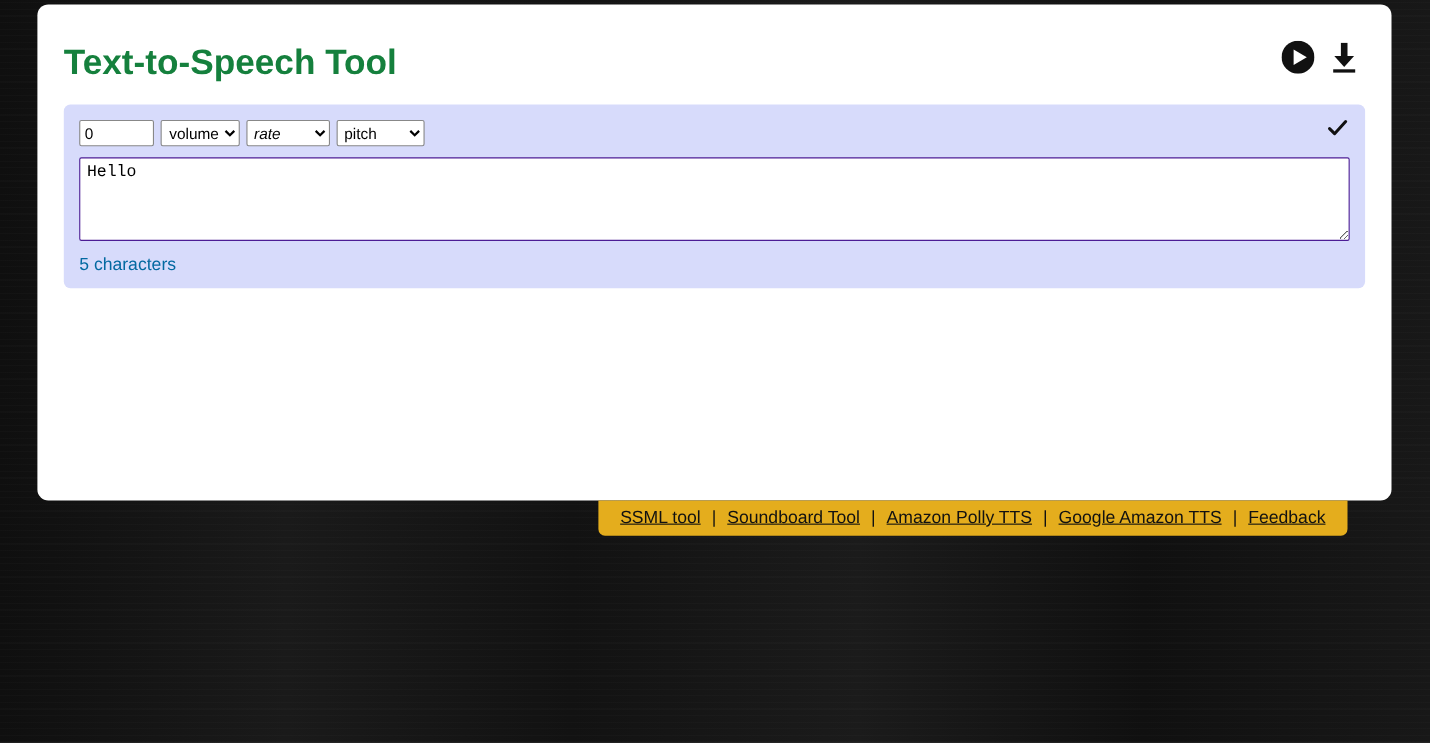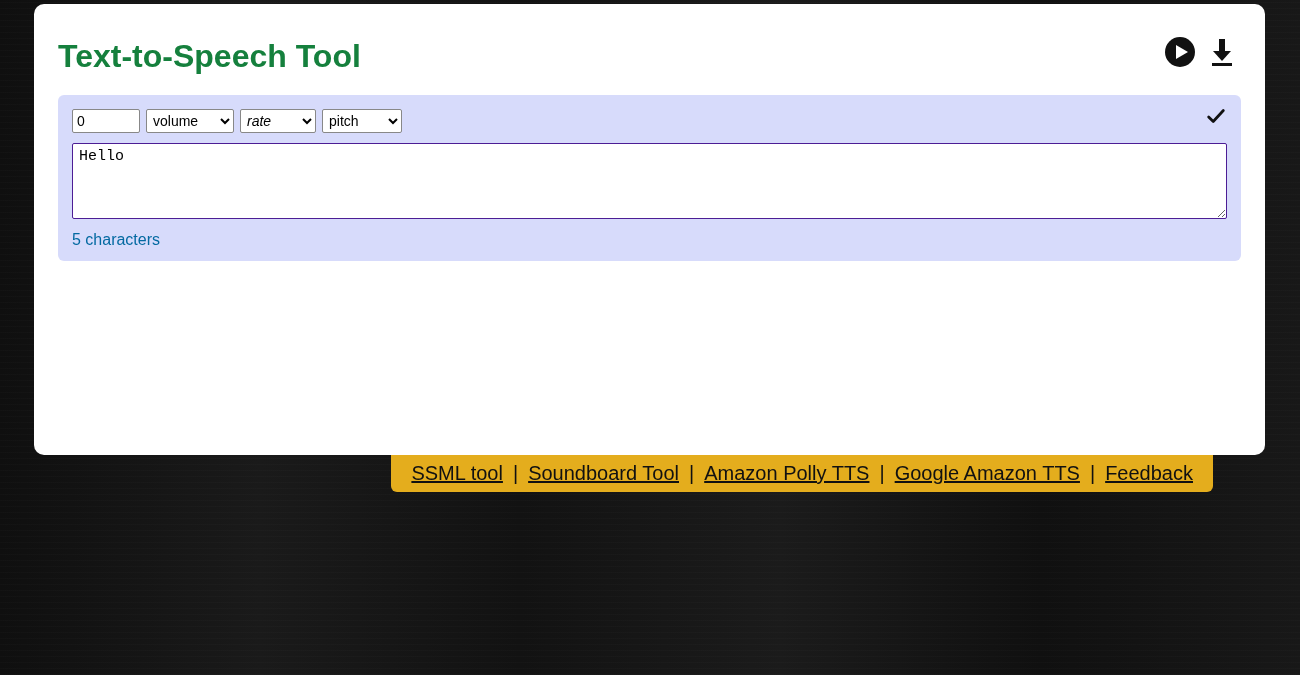--- a/index.html
+++ b/index.html
@@ -76,21 +76,21 @@
 
   .sel {
     height: 24px;
     font-size: 14px;
     border: 1px solid #888;
     background: #fff;
     padding: 0 2px;
     border-radius: 2px;
   }
   .sel.voice { width: 210px; }
-  .sel.vol   { width: 88px; }
+  .sel.vol   { width: 72px; text-align: right; }
   .sel.rate  { width: 76px; font-style: italic; }
   .sel.pitch { width: 80px; }
 
   .check-icon {
     position: absolute;
     right: 14px;
     top: 10px;
     cursor: pointer;
   }
 
@@ -108,25 +108,25 @@
   }
 
   .char-count {
     color: #0369a1;
     font-size: 16px;
     margin-top: 8px;
   }
 
   .footer-bar {
     position: absolute;
-    right: 87px;
+    right: 75px;
     top: 455px;
     background: #e4ad1d;
     color: #111;
-    font-size: 20px;
+    font-size: 16px;
     padding: 7px 20px;
     border-radius: 0 0 6px 6px;
     display: flex;
     align-items: flex-start;
     gap: 10px;
   }
   .footer-bar a {
     color: #111;
     text-decoration: underline;
     cursor: pointer;

